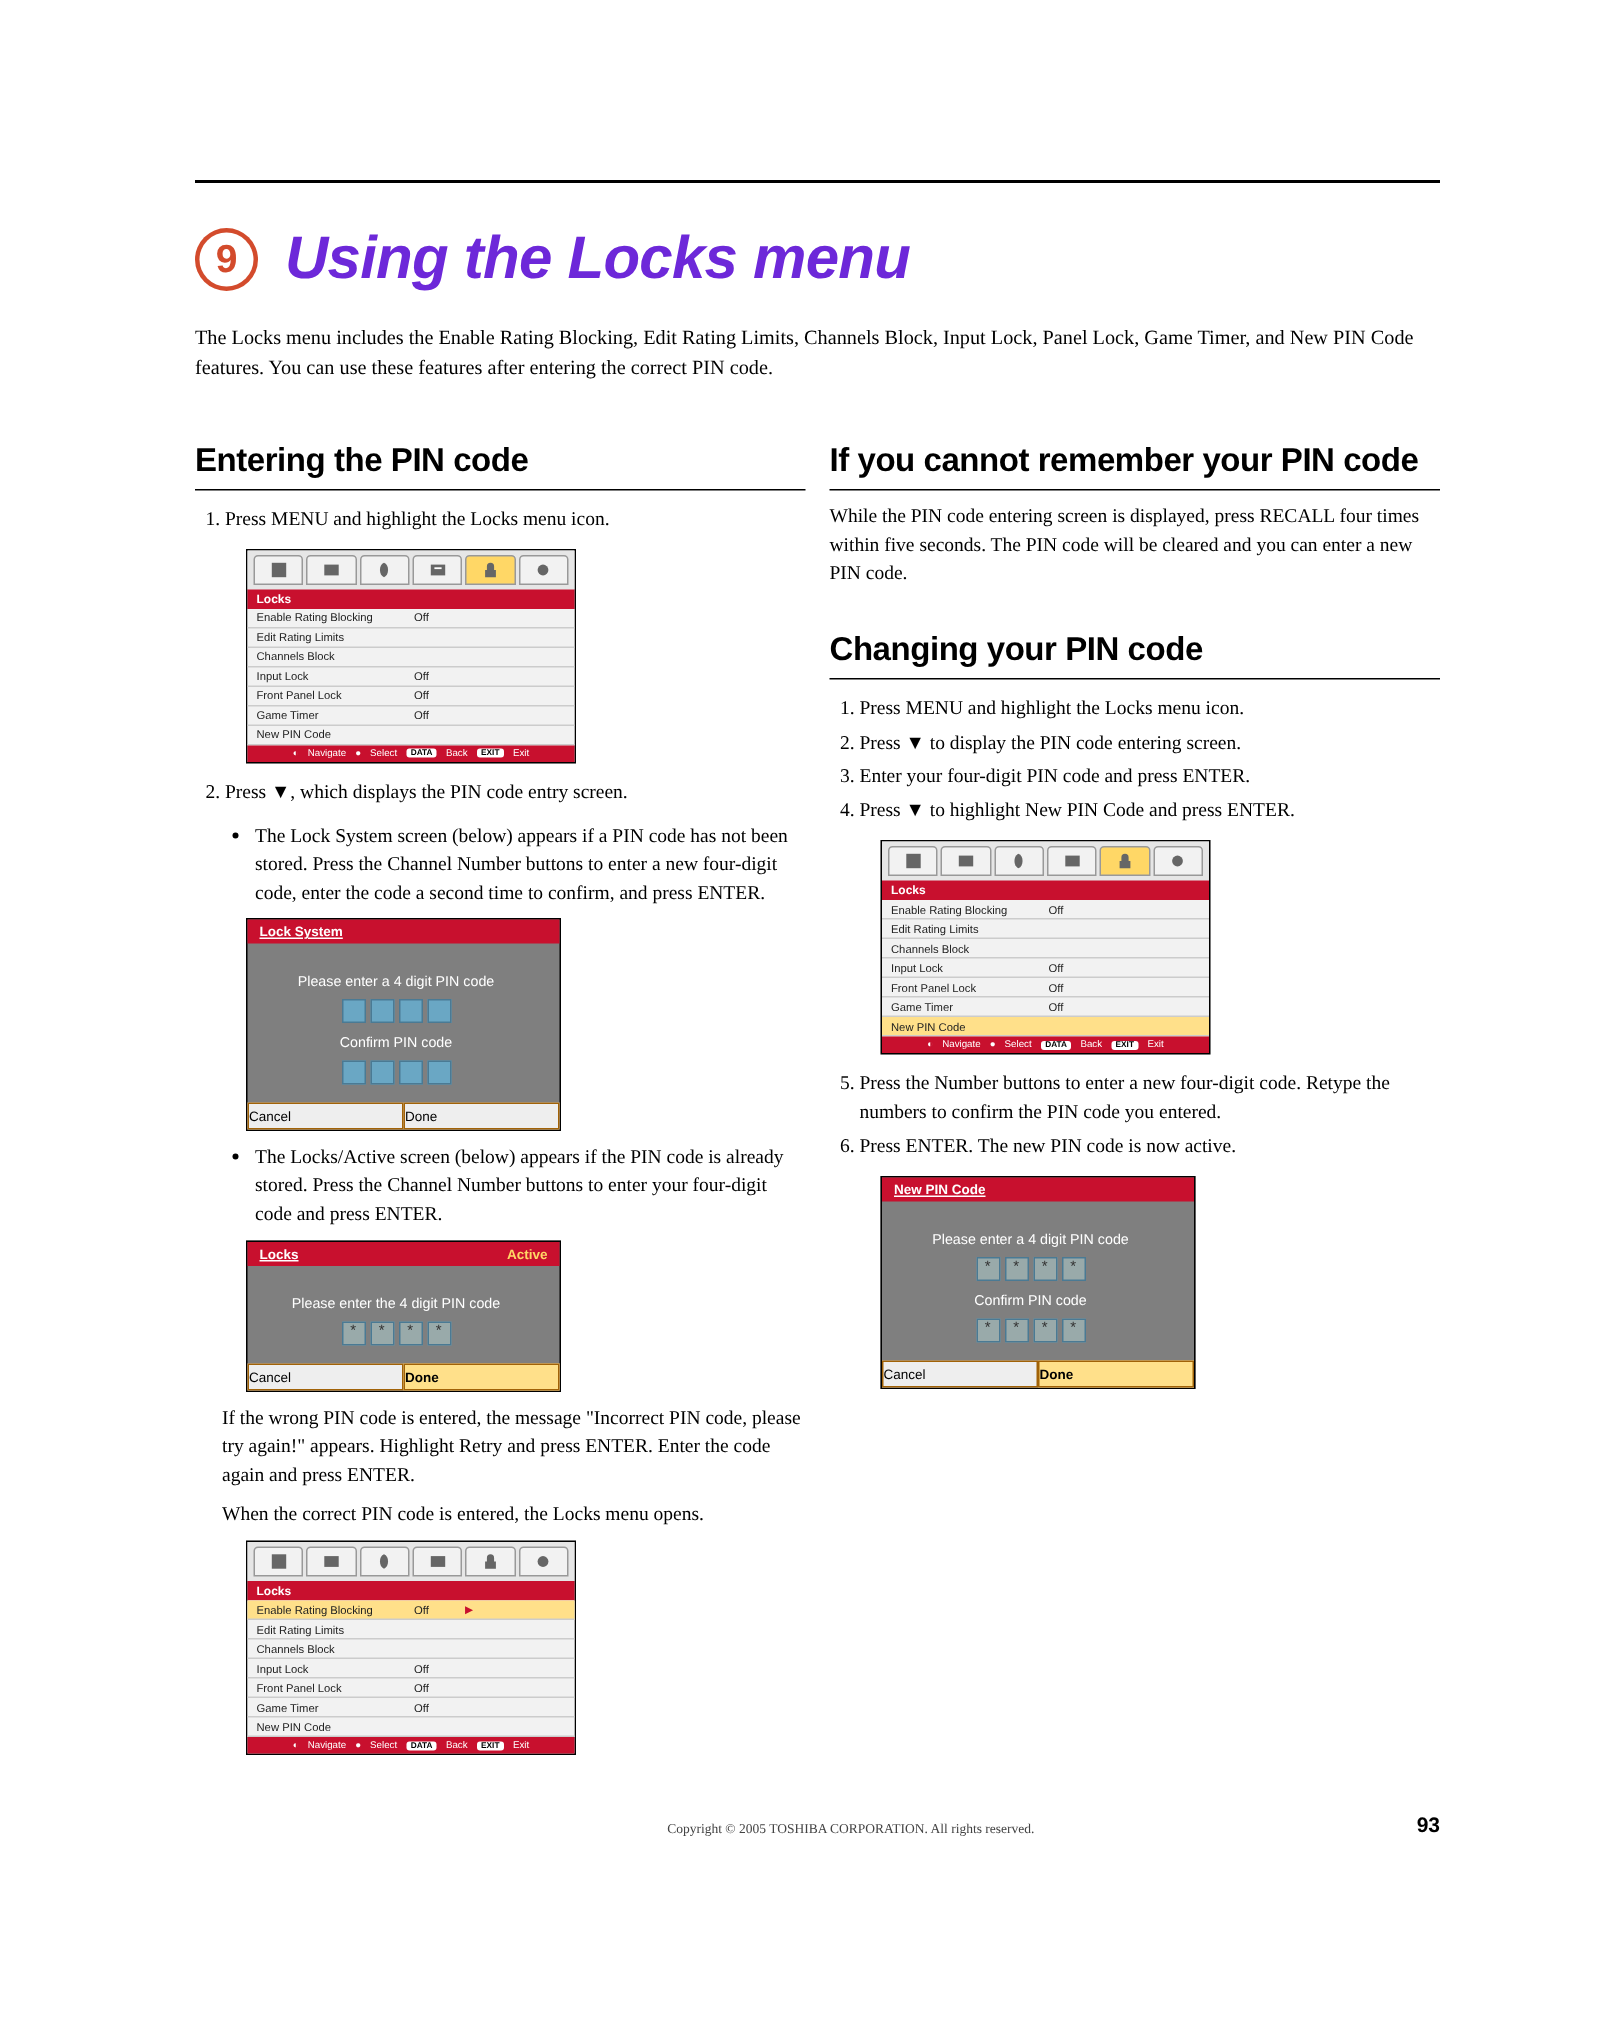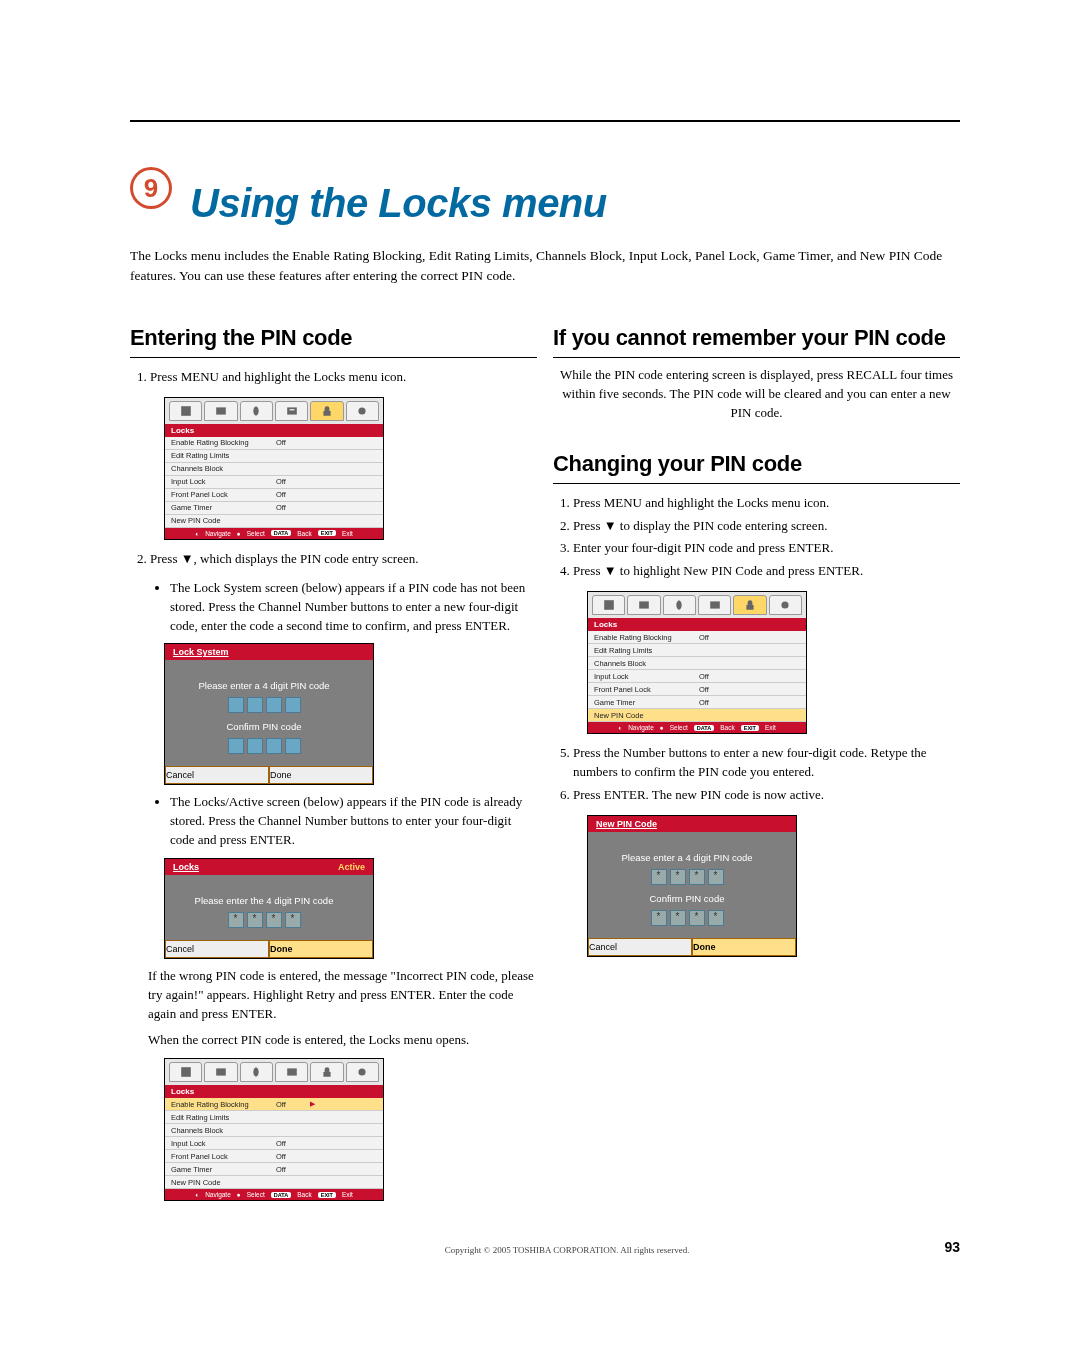--- a/index.html
+++ b/index.html
@@ -47,24 +47,23 @@
     justify-content: center;
     color: #d34b2c;
     font-weight: bold;
     font-size: 26px;
     font-family: Arial, sans-serif;
   }
   .chapter-title {
     font-family: Arial, Helvetica, sans-serif;
     font-style: italic;
     font-weight: bold;
-    color: #0369a1;
+    color: #6d28d9;
     font-size: 40px;
     letter-spacing: -0.5px;
-    margin-top: 31px;
   }
   .intro {
     font-size: 13.5px;
     line-height: 1.45;
     margin-bottom: 30px;
   }
   .cols {
     display: flex;
     gap: 16px;
   }
@@ -101,21 +100,20 @@
   }
   .body-text {
     font-size: 13px;
     line-height: 1.45;
     margin: 8px 0 8px 18px;
   }
   .p-plain {
     font-size: 13px;
     line-height: 1.45;
     margin: 8px 0;
-    text-align: center;
   }
   
   
   .locks-fig {
     margin: 8px 0 8px 34px;
     width: 220px;
     font-family: Arial, Helvetica, sans-serif;
   }
   .locks-outer {
     border: 1px solid #000;

